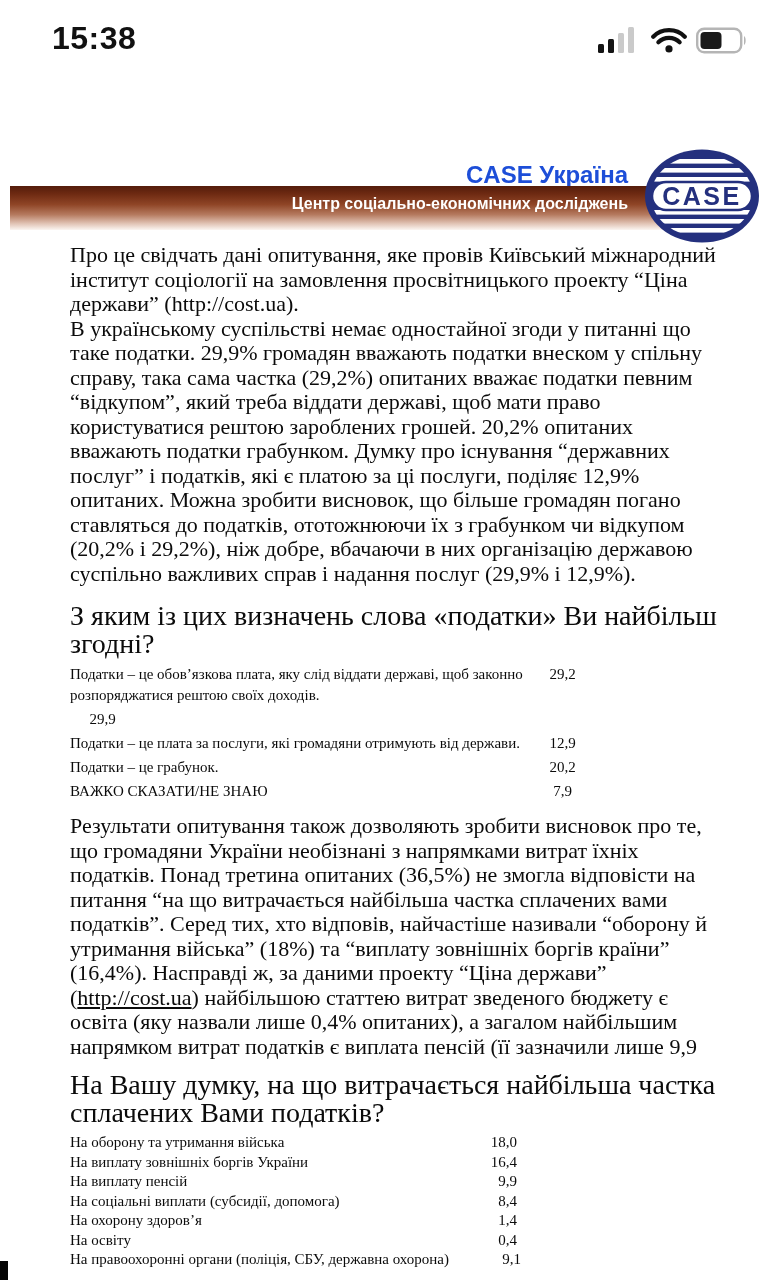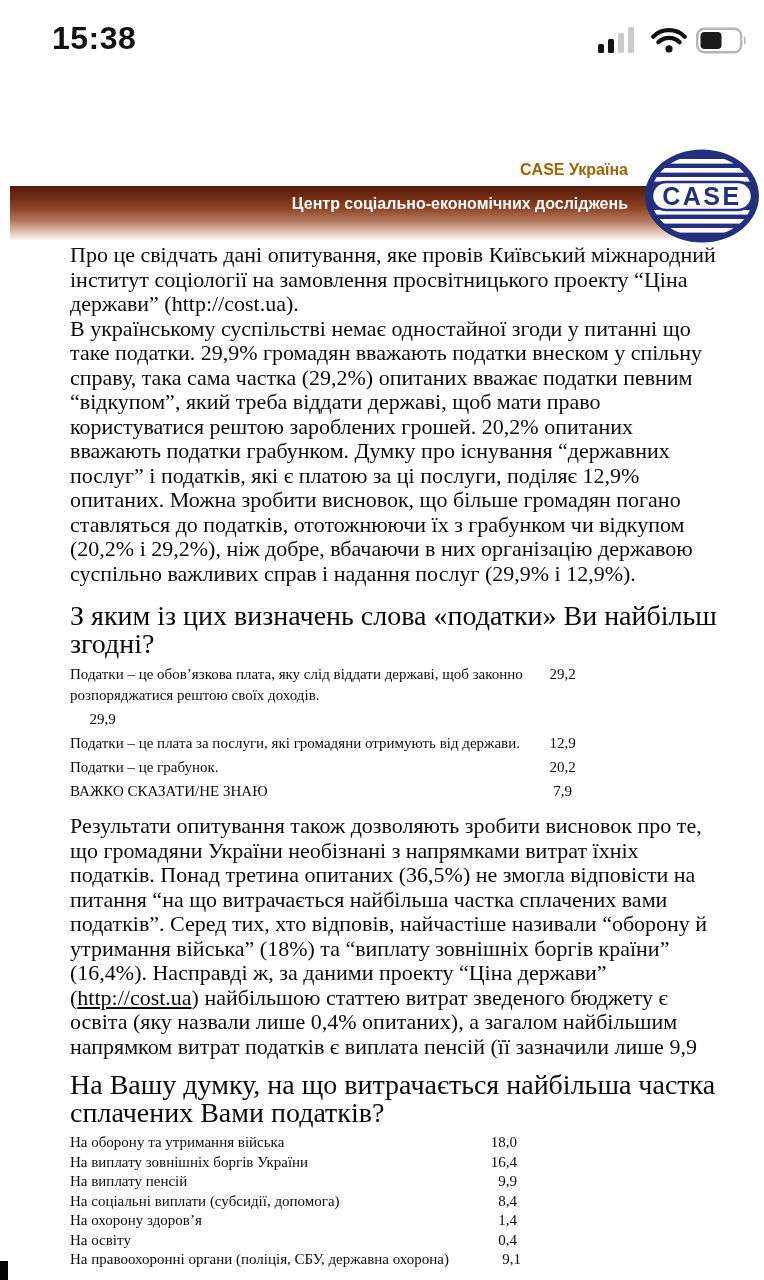--- a/index.html
+++ b/index.html
@@ -14,24 +14,24 @@
     font-size:32px; letter-spacing:0.5px; color:#111;
   }
   .status-icons {
     position:absolute; right:16px; top:26px;
     display:flex; align-items:center; gap:9px;
   }
   
   .org-name {
     position:absolute; top:161px; left:0; width:628px; text-align:right;
     font-family:"Liberation Sans", sans-serif; font-weight:700;
-    font-size:16px; color:#a16207;
+    font-size:24px; color:#1d4ed8;
   }
   .banner {
-    position:absolute; left:10px; top:186px; width:662px; height:54px;
+    position:absolute; left:10px; top:186px; width:662px; height:44px;
     background:linear-gradient(to bottom,
       #541c0b 0%, #6e2a12 18%, #8f4526 42%, #b57a5f 65%, #e0c2b3 85%, #fbf5f1 100%);
   }
   .banner-subtitle {
     position:absolute; top:9px; right:44px;
     font-family:"Liberation Sans", sans-serif; font-weight:700;
     font-size:16px; color:#ffffff; white-space:nowrap;
   }
   .logo { position:absolute; left:642px; top:146px; }
   

